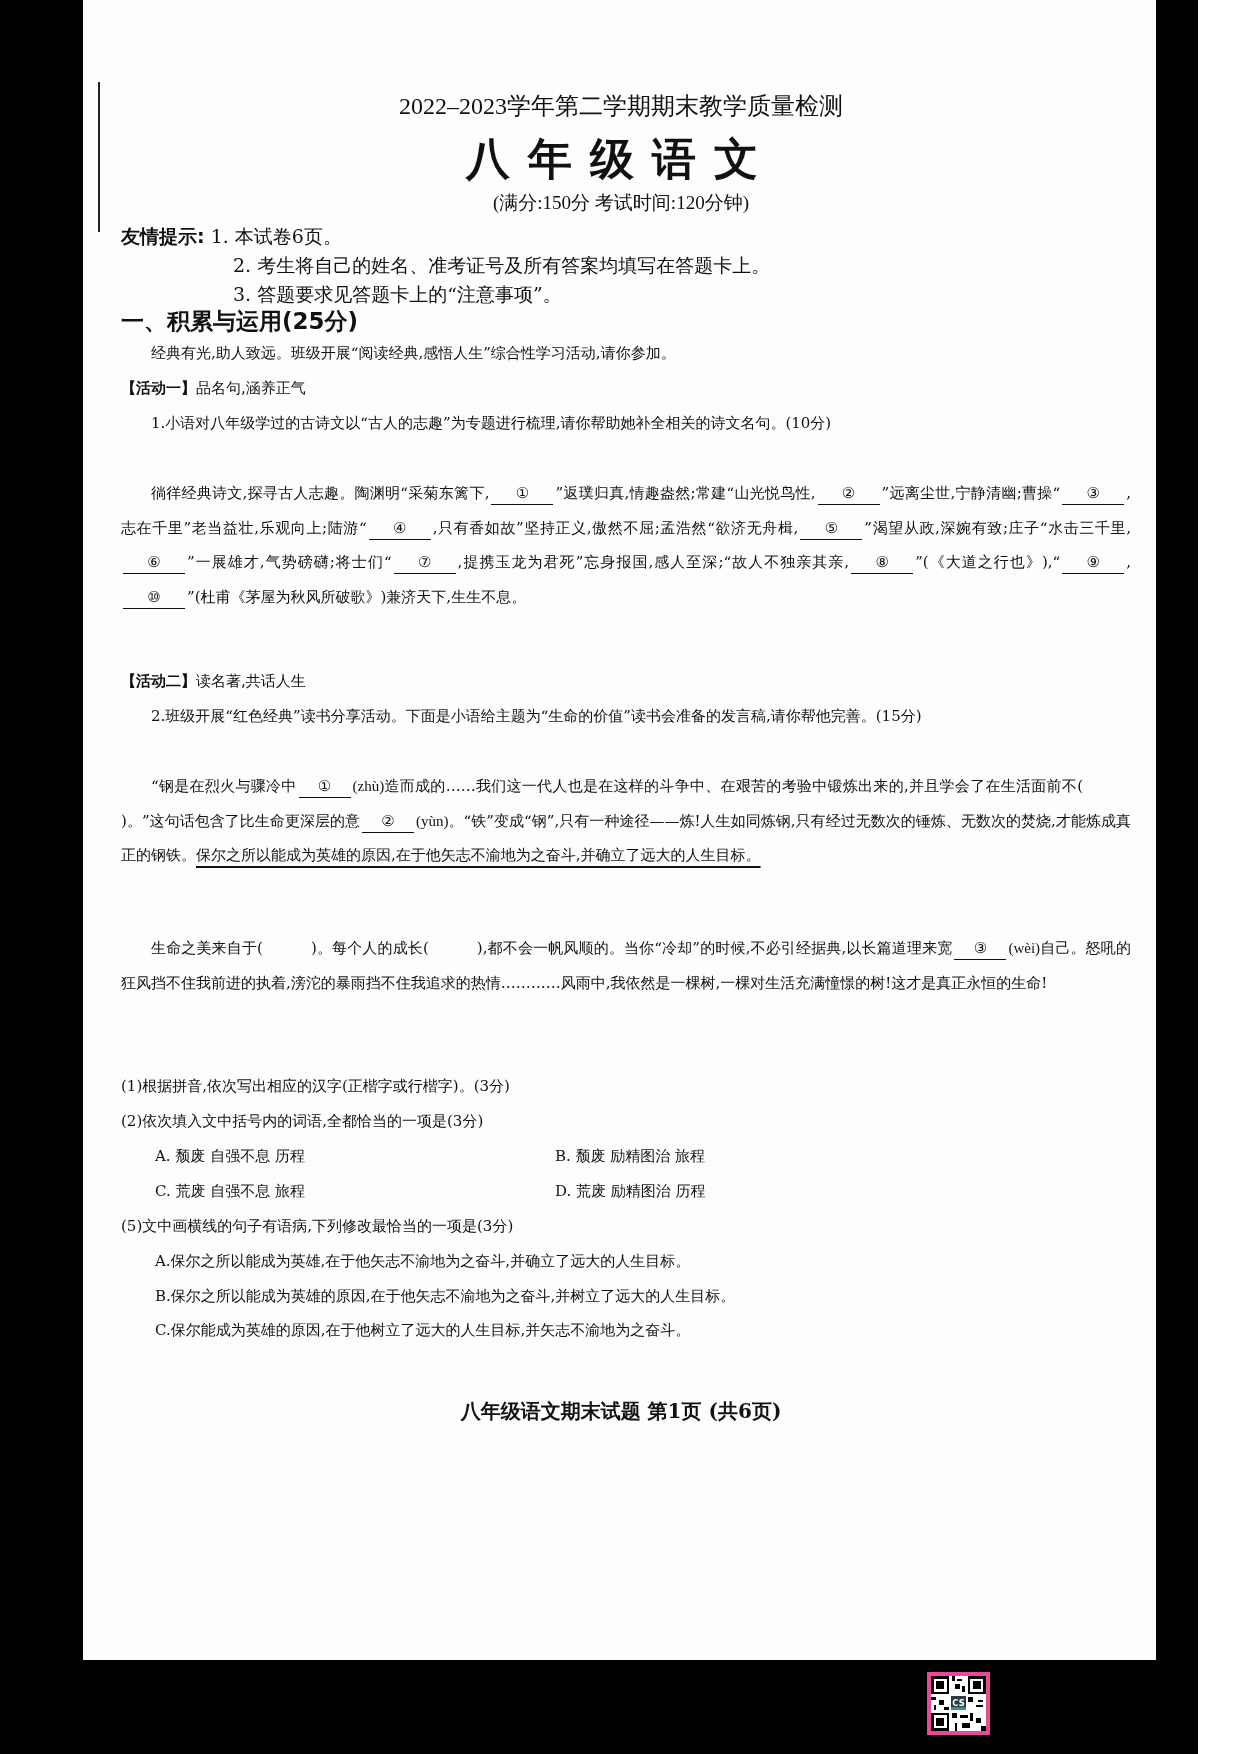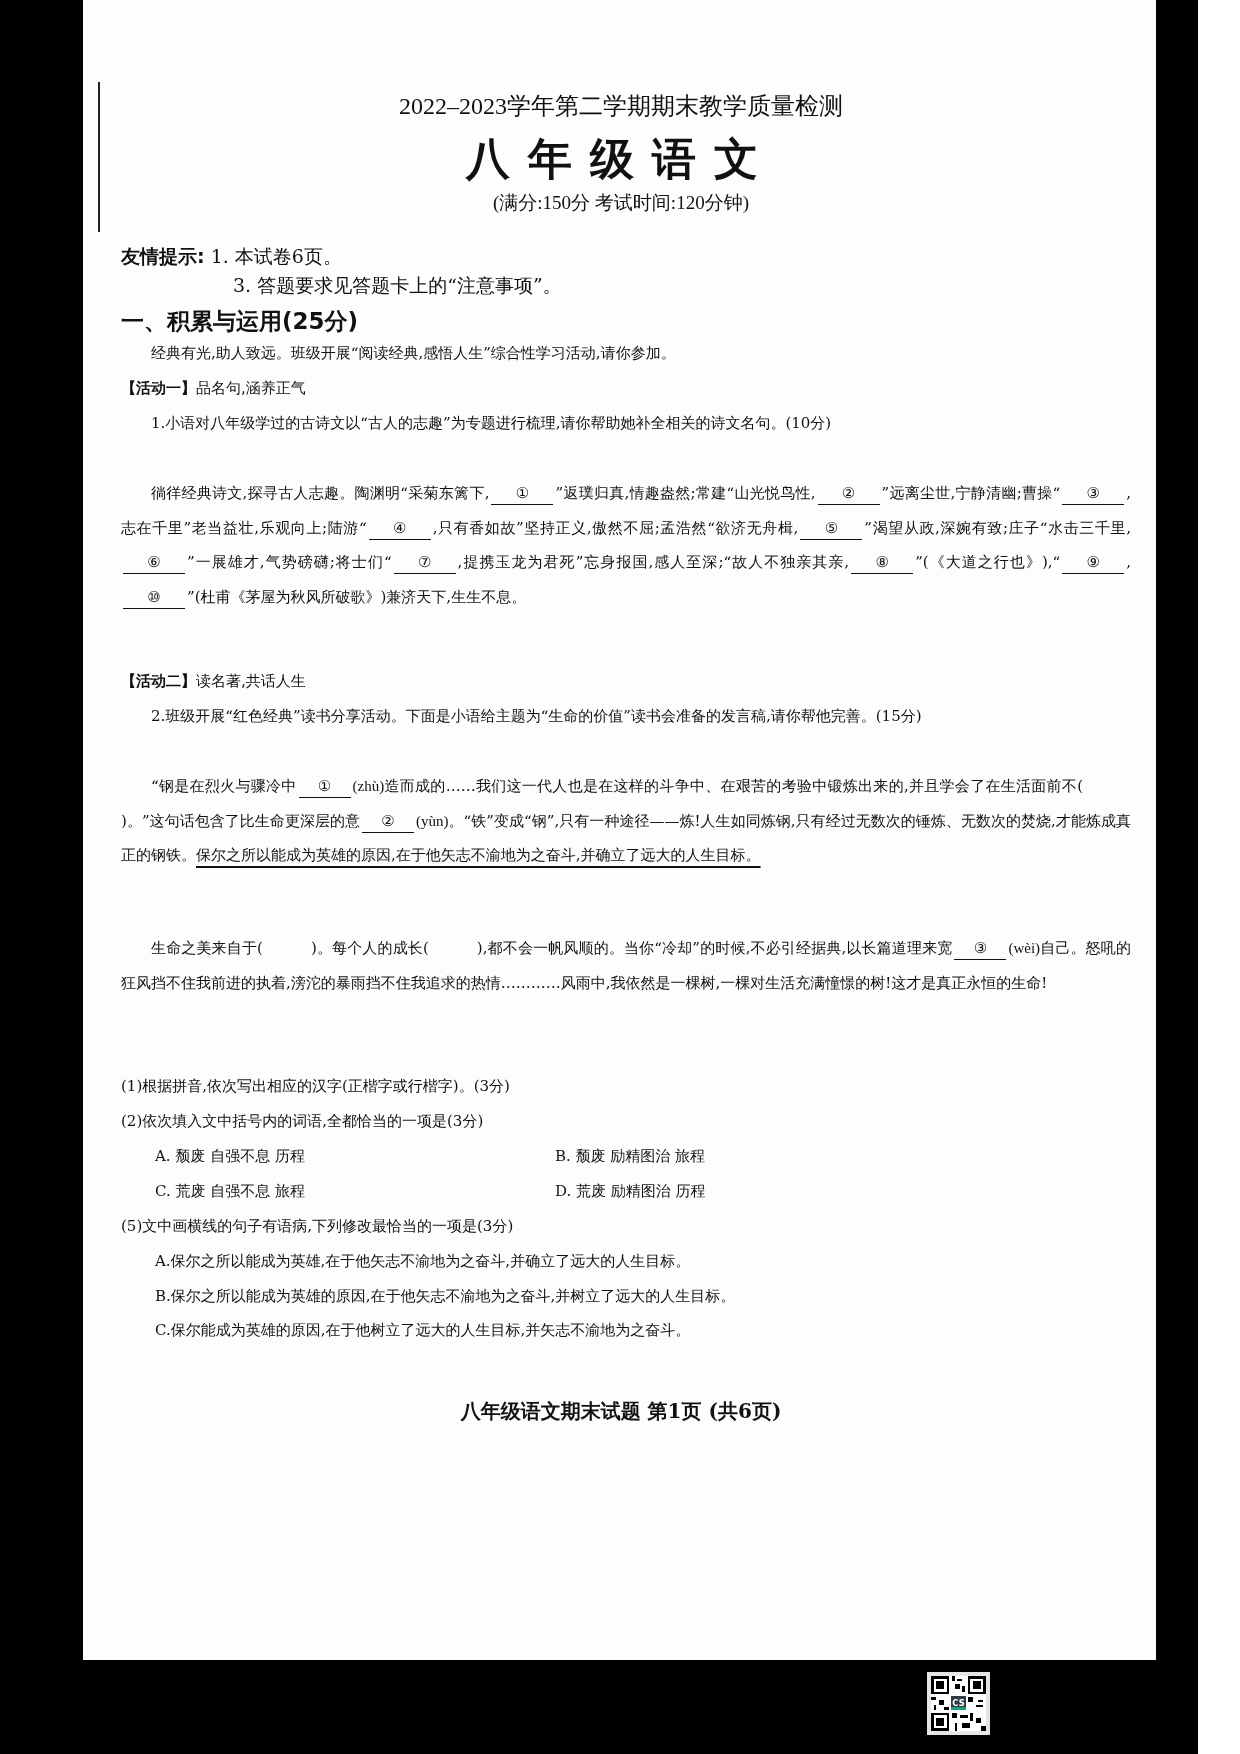--- a/index.html
+++ b/index.html
@@ -16,21 +16,21 @@
 
   .page { position: absolute; left: 38px; top: 0; width: 1020px; }
 
   .exam-title { position: absolute; top: 90px; left: 0; width: 1000px; text-align: center;
     font-family: "Liberation Serif", serif; font-size: 24px; letter-spacing: 0; }
   .subject-title { position: absolute; top: 130px; left: 0; width: 1000px; text-align: center;
     font-family: "DejaVu Serif", serif; font-weight: bold; font-size: 44px; letter-spacing: 18px; }
   .exam-meta { position: absolute; top: 190px; left: 0; width: 1000px; text-align: center;
     font-family: "Liberation Serif", serif; font-size: 19px; }
 
-  .tips { position: absolute; top: 222px; left: 0; font-size: 19px; line-height: 29px; margin-top: 20px; }
+  .tips { position: absolute; top: 222px; left: 0; font-size: 19px; line-height: 29px; }
   .tips .tips-label { font-family: "DejaVu Sans", sans-serif; font-weight: bold; }
   .tips .tip-item { padding-left: 112px; }
 
   .section-heading { position: absolute; top: 306px; left: 0; font-family: "DejaVu Sans", sans-serif;
     font-weight: bold; font-size: 23px; }
 
   .text-block { position: absolute; left: 0; width: 1010px; font-size: 15px; line-height: 34.5px;
     text-align: justify; }
   .indent { text-indent: 2em; }
   .activity-label { font-family: "DejaVu Sans", sans-serif; font-weight: bold; }
@@ -42,21 +42,21 @@
   .paren { display: inline-block; width: 48px; text-indent: 0; }
   .underline-sent { text-decoration: underline; text-decoration-thickness: 1.5px; text-underline-offset: 6px; }
   .pinyin { font-family: Liberation Serif, serif; margin-top: 44px; }
 
   .options-2col { display: grid; grid-template-columns: 400px 400px; padding-left: 34px; }
   .option-row { padding-left: 34px; }
 
   .footer { position: absolute; top: 1398px; left: 0; width: 1000px; text-align: center;
     font-family: "DejaVu Serif", serif; font-weight: bold; font-size: 20px; }
 
-  .qr { position: absolute; left: 927px; top: 1672px; width: 63px; height: 63px; background: #e5e5e5; padding: 4px; }
+  .qr { position: absolute; left: 927px; top: 1672px; width: 63px; height: 63px; background: #ec4899; padding: 4px; }
   .qr svg { width: 55px; height: 55px; display: block; }
 </style>
 </head>
 <body>
 
 <div class="black-left"></div>
 <div class="black-right"></div>
 <div class="white-far-right"></div>
 <div class="black-bottom"></div>
 
@@ -66,20 +66,21 @@
   <div class="page">
     <div class="exam-title">2022–2023学年第二学期期末教学质量检测</div>
     <div class="subject-title">八年级语文</div>
     <div class="exam-meta">(满分:150分  考试时间:120分钟)</div>
 
     <div class="tips">
       <div>
         <span class="tips-label">友情提示:</span>
         <span>1. 本试卷6页。</span>
       </div>
+      <div class="tip-item">2. 考生将自己的姓名、准考证号及所有答案均填写在答题卡上。</div>
       <div class="tip-item">3. 答题要求见答题卡上的“注意事项”。</div>
     </div>
 
     <div class="section-heading">一、积累与运用(25分)</div>
 
     <div class="text-block indent" style="top:336px;">经典有光,助人致远。班级开展“阅读经典,感悟人生”综合性学习活动,请你参加。</div>
 
     <div class="text-block" style="top:371px;">
       <span class="activity-label">【活动一】</span><span class="activity-title">品名句,涵养正气</span>
     </div>

